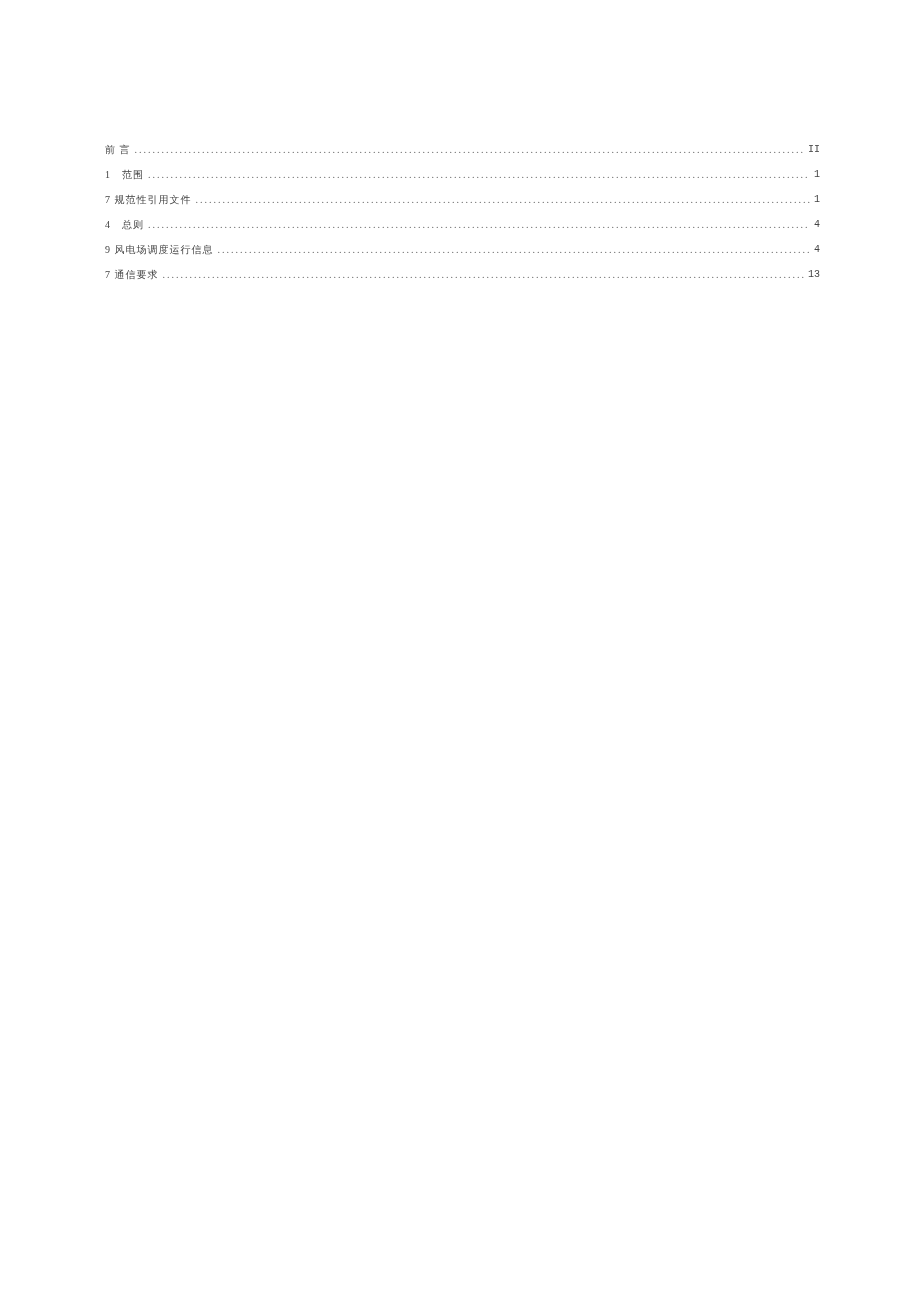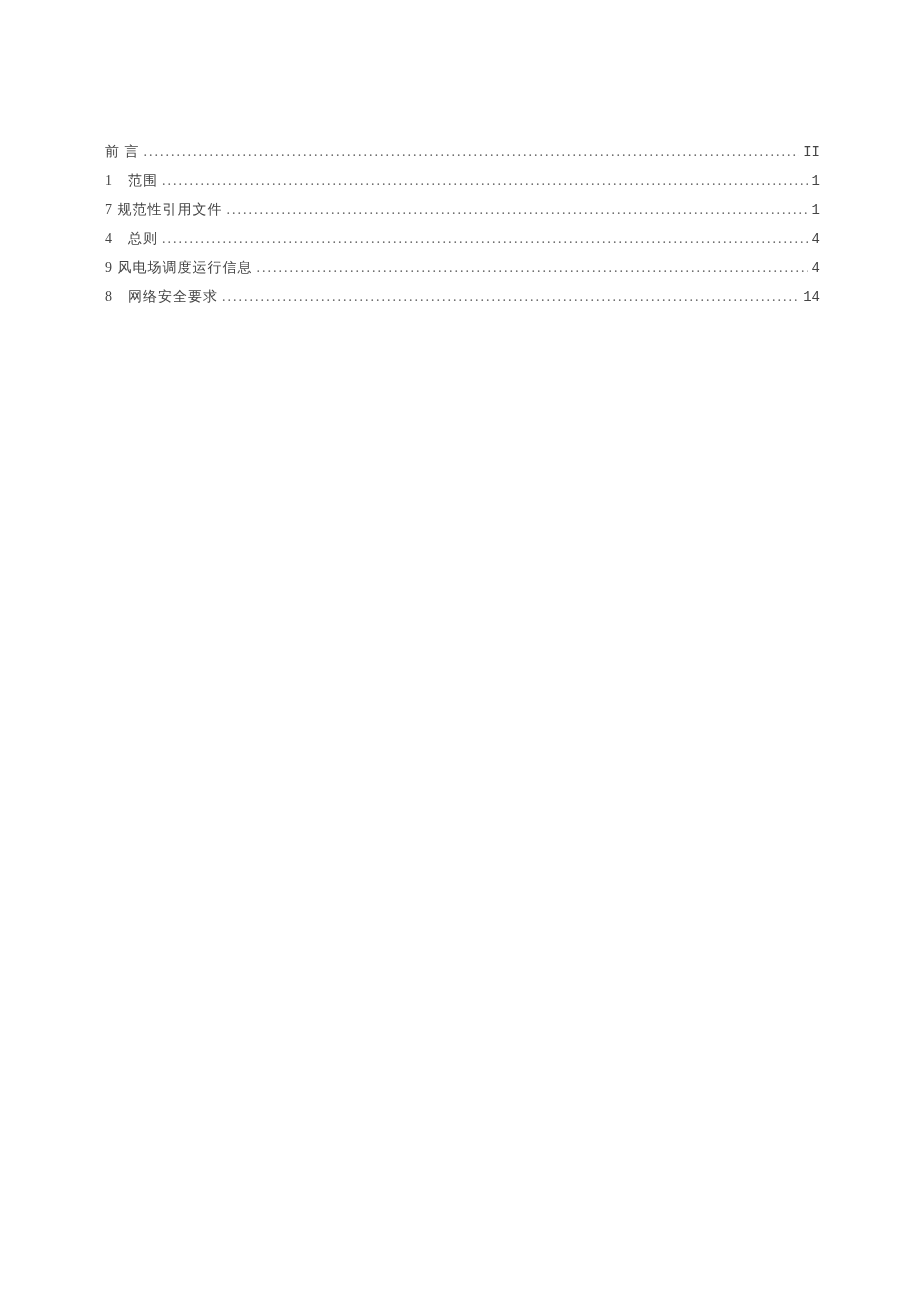--- a/index.html
+++ b/index.html
@@ -13,21 +13,21 @@
       width: 920px;
       height: 1301px;
       padding: 145px 100px 0 105px;
     }
     .toc {
       width: 100%;
     }
     .toc-entry {
       display: flex;
       align-items: flex-start;
-      font-size: 14px;
+      font-size: 10px;
       color: #444444;
       line-height: 1;
       margin-bottom: 15px;
       white-space: nowrap;
     }
     .toc-title {
       flex-shrink: 0;
       letter-spacing: 1px;
     }
     .toc-dots {
@@ -71,17 +71,17 @@
     <span class="toc-title">4　总则</span>
     <span class="toc-dots"></span>
     <span class="toc-page">4</span>
   </div>
   <div class="toc-entry">
     <span class="toc-title">9 风电场调度运行信息</span>
     <span class="toc-dots"></span>
     <span class="toc-page">4</span>
   </div>
   <div class="toc-entry">
-    <span class="toc-title">8　网络安全要求</span>
+    <span class="toc-title">7 通信要求</span>
     <span class="toc-dots"></span>
-    <span class="toc-page">14</span>
+    <span class="toc-page">13</span>
   </div>
 </div>
 
 </body></html>

